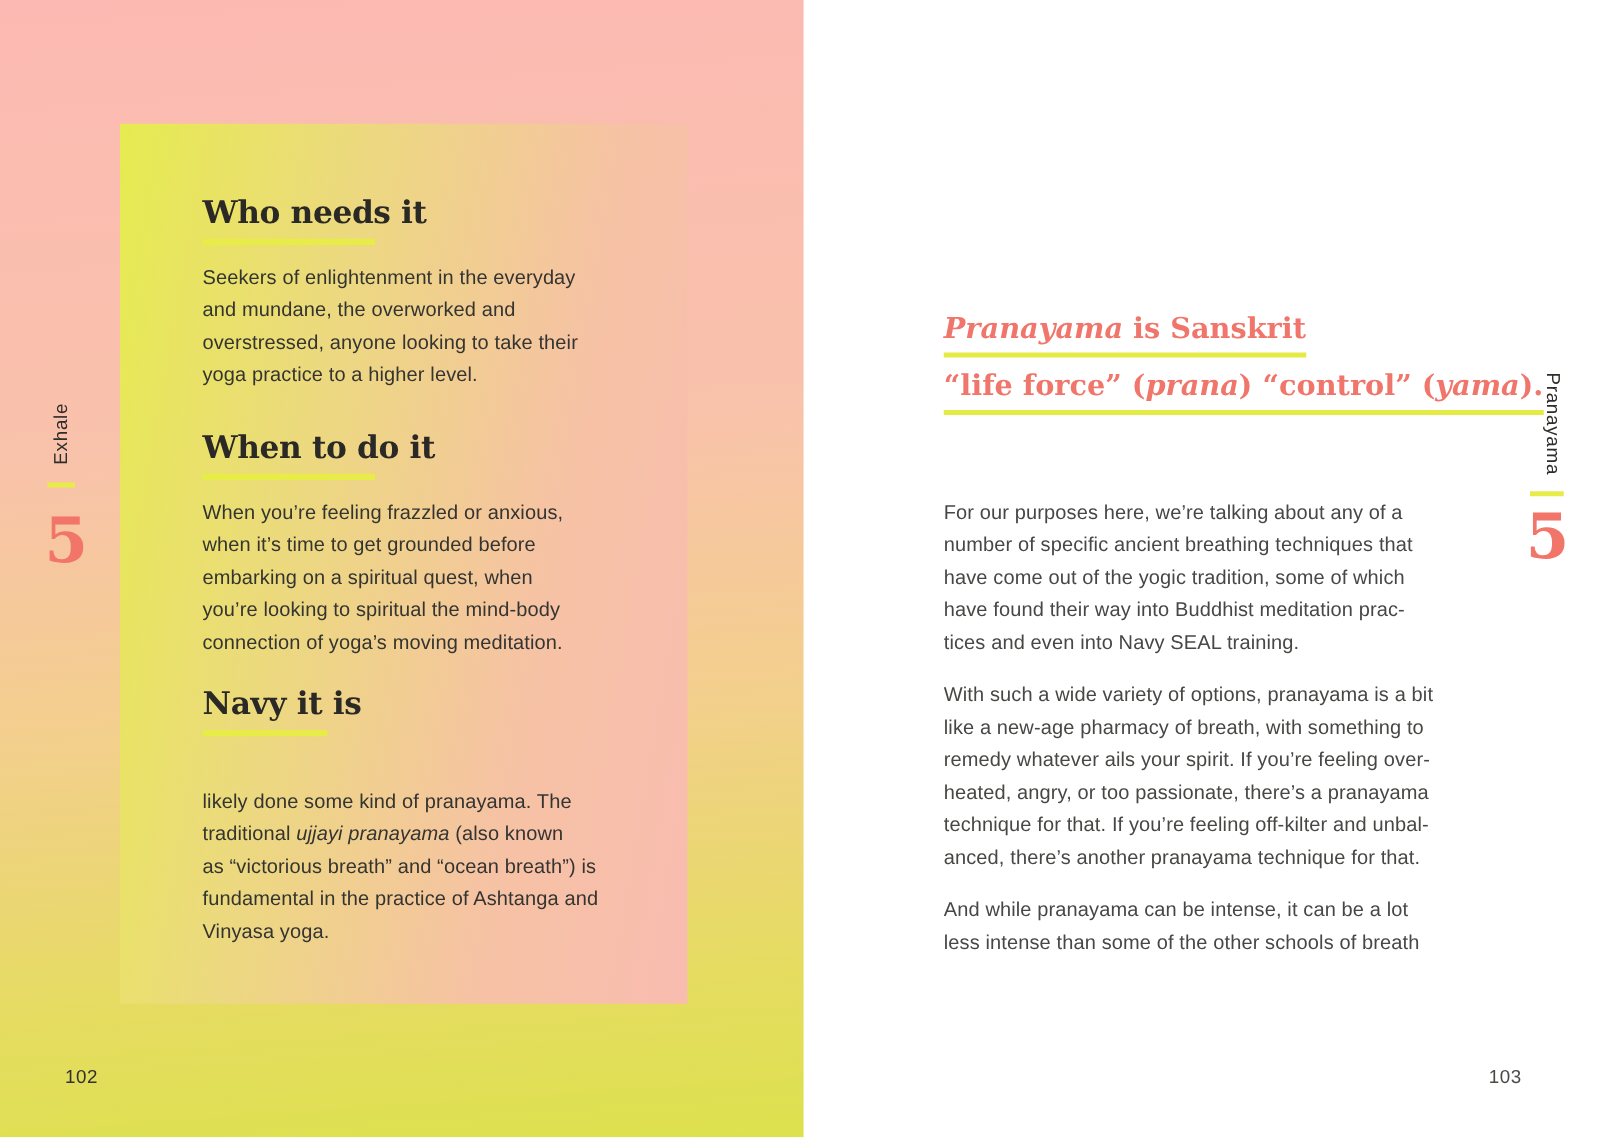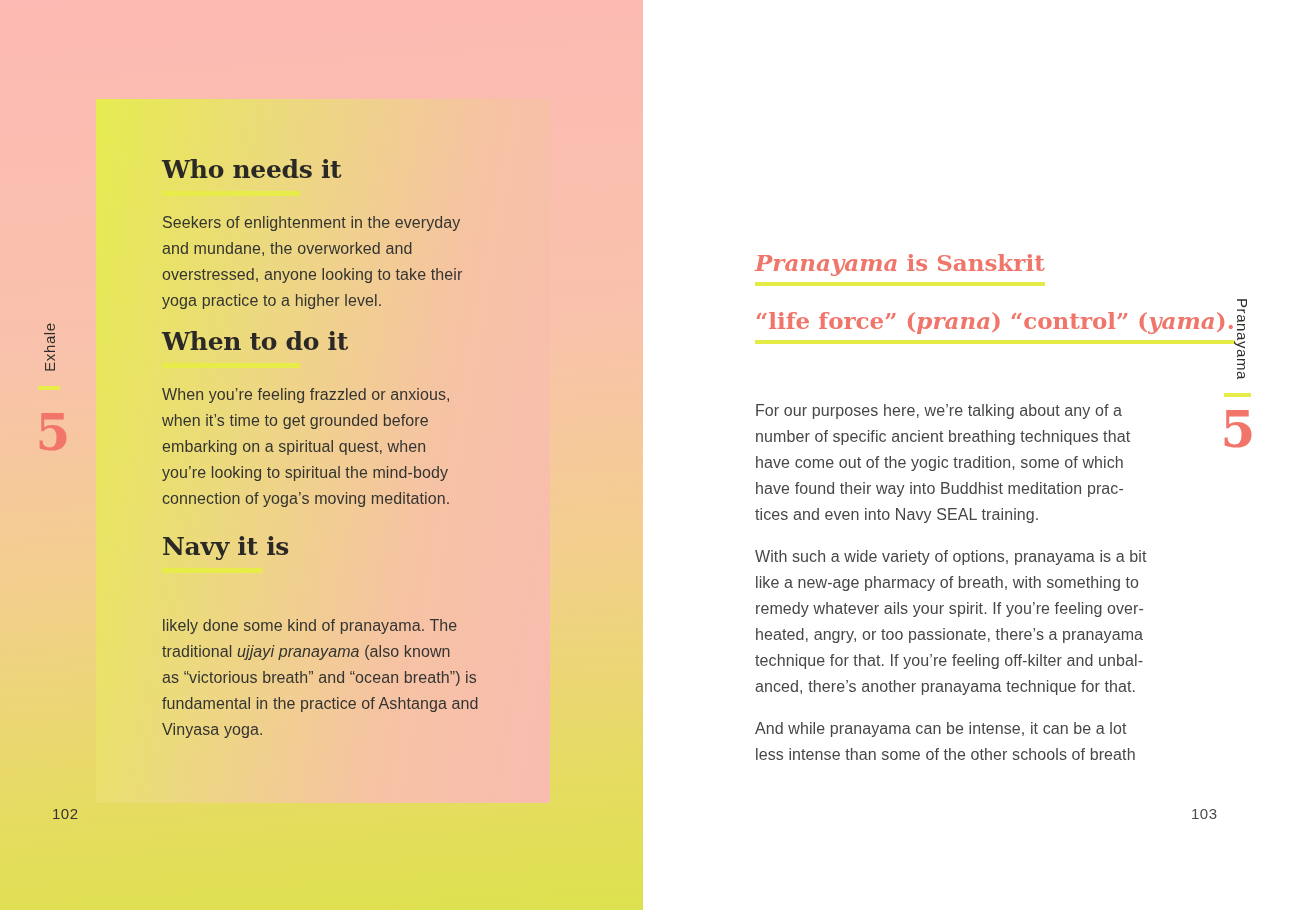--- a/index.html
+++ b/index.html
@@ -20,44 +20,44 @@
   .section h2{
     margin:0;font-family:"DejaVu Serif",serif;font-weight:bold;
     font-size:25px;line-height:32px;color:#2b2926;letter-spacing:-0.3px;
   }
   .heading-underline{height:5px;background:#e7ec49;margin-top:5px;}
   .u1{width:138px;} .u2{width:138px;} .u3{width:100px;}
   .section p{
     margin:14px 0 0 0;font-size:16px;line-height:26px;color:#343431;
     letter-spacing:0.1px;white-space:nowrap;
   }
-  .sec2{margin-top:12px;} .sec3{margin-top:19px;}
+  .sec2{margin-top:28px;} .sec3{margin-top:19px;}
   .it{font-style:italic;}
   
   .chapter-label{
     position:absolute;white-space:nowrap;font-size:15px;color:#2f2d2a;letter-spacing:0.6px;
   }
   .chapter-label.left{left:49px;top:347px;transform:translate(-50%,-50%) rotate(-90deg);}
   .chapter-dash{position:absolute;background:#e7ec49;height:4px;}
   .dash-left{left:38px;top:386px;width:22px;}
   .chapter-number{
     position:absolute;font-family:"DejaVu Serif",serif;font-weight:bold;
     font-size:50px;color:#f2756a;transform:translate(-50%,-50%);
   }
   .num-left{left:53px;top:432px;}
-  .page-number{position:absolute;font-size:15px;letter-spacing:0.5px;}
+  .page-number{position:absolute;font-size:15px;letter-spacing:0.5px;margin-top:48px;}
   .pn-left{left:52px;top:805px;color:#33322f;}
   
   .right-page{position:absolute;left:643px;top:0;width:651px;height:910px;background:#ffffff;}
   .intro-heading{position:absolute;left:112px;top:248px;}
   .hl-line{
     display:table;white-space:nowrap;
     font-family:"DejaVu Serif",serif;font-weight:bold;
     font-size:23px;line-height:29px;color:#f0766b;
-    border-bottom:4px solid #e5eb45;padding-bottom:5px;margin-bottom:20px;
+    border-bottom:4px solid #e5eb45;padding-bottom:5px;margin-bottom:8px;
   }
   .body-col{position:absolute;left:112px;top:398px;width:440px;}
   .body-col p{
     margin:0 0 16px 0;font-size:16px;line-height:26px;color:#474745;
     letter-spacing:0.1px;white-space:nowrap;
   }
   .chapter-label.right{left:599px;top:339px;transform:translate(-50%,-50%) rotate(90deg);}
   .dash-right{left:581px;top:393px;width:27px;}
   .num-right{left:595px;top:429px;}
   .pn-right{left:548px;top:805px;color:#4a4a48;}

